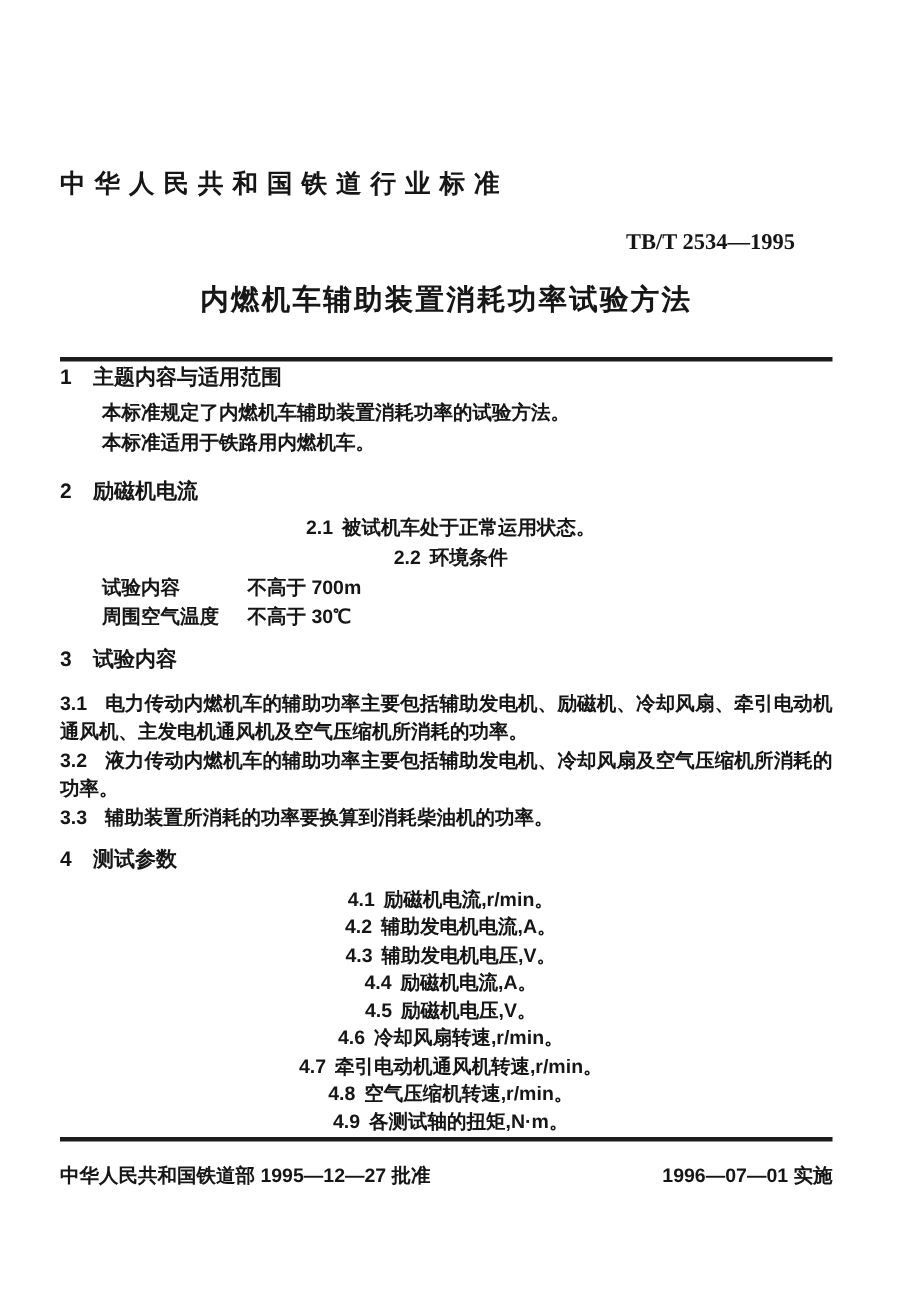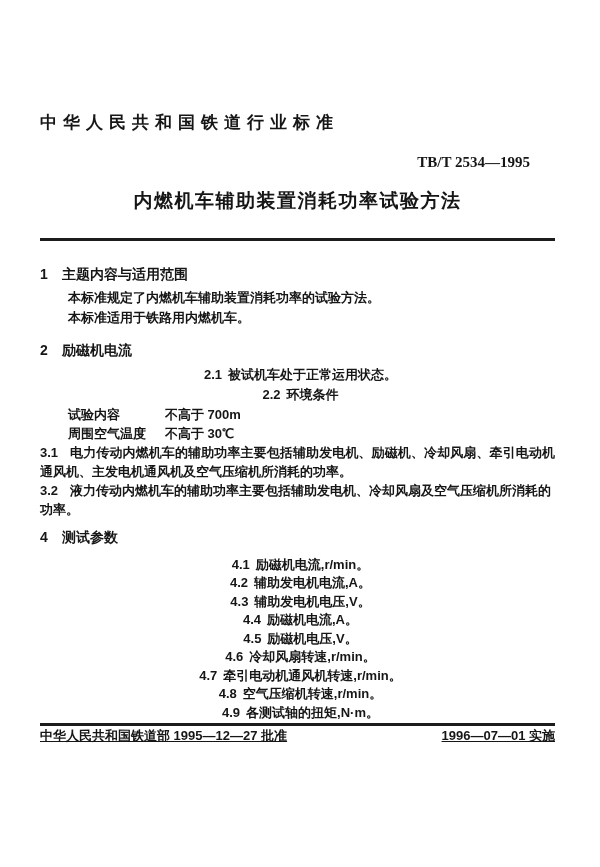--- a/index.html
+++ b/index.html
@@ -82,36 +82,36 @@
   .cond {
     font-size: 13px;
     line-height: 19px;
     font-weight: 600;
     padding-left: 28px;
   }
   .cond-label {
     display: inline-block;
     width: 97px;
   }
-  .sec1 .section-heading { margin-top: 23px; margin-bottom: 4px; }
+  .sec1 .section-heading { margin-bottom: 4px; }
   .sec2 .section-heading { margin-top: 12px; margin-bottom: 5px; }
   .sec3 .section-heading { margin-top: 9px;  margin-bottom: 10px; }
   .sec3 .clause { line-height: 19px; text-align: justify; }
   .sec3 .clause:last-child { text-align: left; }
   .sec4 .section-heading { margin-top: 8px;  margin-bottom: 9px; }
   .sec4 .clause { line-height: 18.5px; }
   
   .footer-row {
+    margin-top: 13px;
     display: flex;
     justify-content: space-between;
     align-items: baseline;
     font-size: 13px;
     font-weight: 700;
     line-height: 20px;
-    text-decoration: underline;
   }
   .page-number {
     margin-top: 3px;
     text-align: right;
     padding-right: 20px;
     font-size: 13px;
     line-height: 16px;
     font-weight: 400;
     font-family: "Liberation Serif", serif;
   }
@@ -146,25 +146,31 @@
     </p>
     <p class="cond">
       <span class="cond-label">试验内容</span><span class="cond-value">不高于 700m</span>
     </p>
     <p class="cond">
       <span class="cond-label">周围空气温度</span><span class="cond-value">不高于 30℃</span>
     </p>
   </section>
 
   <section class="sec sec3">
+    <div class="section-heading">
+      <span class="sec-num">3</span><span>试验内容</span>
+    </div>
     <p class="clause">
       <span class="clause-num">3.1</span><span>电力传动内燃机车的辅助功率主要包括辅助发电机、励磁机、冷却风扇、牵引电动机通风机、主发电机通风机及空气压缩机所消耗的功率。</span>
     </p>
     <p class="clause">
       <span class="clause-num">3.2</span><span>液力传动内燃机车的辅助功率主要包括辅助发电机、冷却风扇及空气压缩机所消耗的功率。</span>
+    </p>
+    <p class="clause">
+      <span class="clause-num">3.3</span><span>辅助装置所消耗的功率要换算到消耗柴油机的功率。</span>
     </p>
   </section>
 
   <section class="sec sec4">
     <div class="section-heading">
       <span class="sec-num">4</span><span>测试参数</span>
     </div>
     <p class="clause">
       <span class="clause-num">4.1</span><span>励磁机电流,r/min。</span>
     </p>

